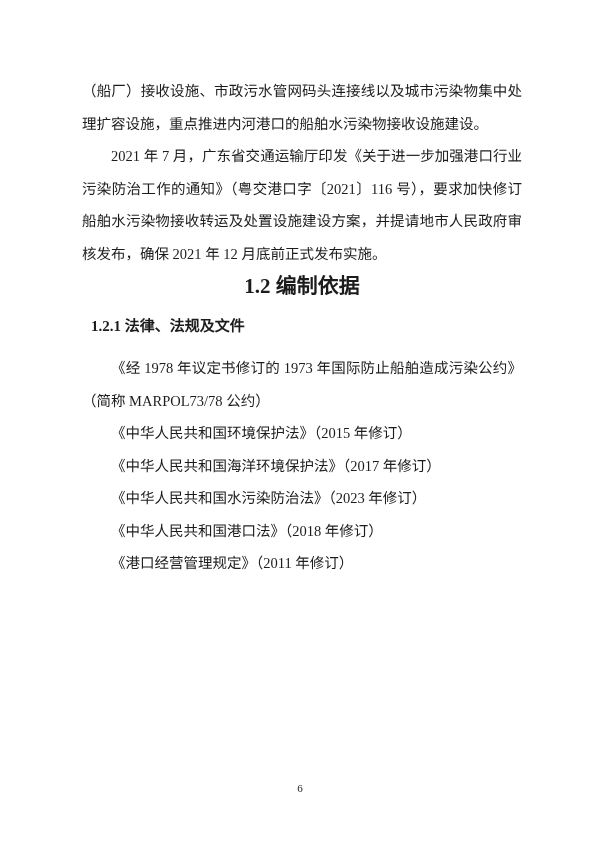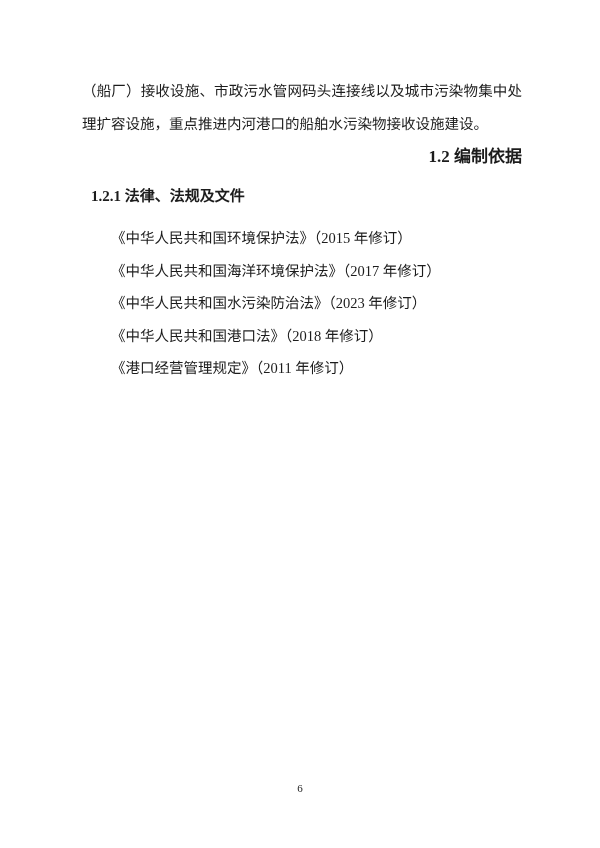--- a/index.html
+++ b/index.html
@@ -28,24 +28,24 @@
   }
   .para {
     margin: 0;
     text-indent: 2em;
   }
   .para.no-indent {
     text-indent: 0;
   }
   .heading-section {
     margin: 0;
-    font-size: 17px;
+    font-size: 21px;
     font-weight: 700;
     line-height: 33px;
-    text-align: right;
+    text-align: center;
     text-indent: 0;
   }
   .heading-subsection {
     margin: 7px 0 0 9px;
     font-size: 15px;
     font-weight: 700;
     line-height: 33px;
     text-align: left;
     text-indent: 0;
   }
@@ -61,26 +61,28 @@
     font-size: 11px;
     color: #222222;
   }
 </style>
 </head>
 <body>
 
 <div class="page">
   <div class="content">
     <p class="para no-indent">（船厂）接收设施、市政污水管网码头连接线以及城市污染物集中处理扩容设施，重点推进内河港口的船舶水污染物接收设施建设。</p>
+    <p class="para">2021 年 7 月，广东省交通运输厅印发《关于进一步加强港口行业污染防治工作的通知》（粤交港口字〔2021〕116 号），要求加快修订船舶水污染物接收转运及处置设施建设方案，并提请地市人民政府审核发布，确保 2021 年 12 月底前正式发布实施。</p>
 
     <h2 class="heading-section">1.2 编制依据</h2>
 
     <h3 class="heading-subsection">1.2.1 法律、法规及文件</h3>
 
     <div class="references">
+      <p class="para">《经 1978 年议定书修订的 1973 年国际防止船舶造成污染公约》（简称 MARPOL73/78 公约）</p>
       <p class="para">《中华人民共和国环境保护法》（2015 年修订）</p>
       <p class="para">《中华人民共和国海洋环境保护法》（2017 年修订）</p>
       <p class="para">《中华人民共和国水污染防治法》（2023 年修订）</p>
       <p class="para">《中华人民共和国港口法》（2018 年修订）</p>
       <p class="para">《港口经营管理规定》（2011 年修订）</p>
     </div>
   </div>
 
   <div class="footer">
     <span>6</span>

